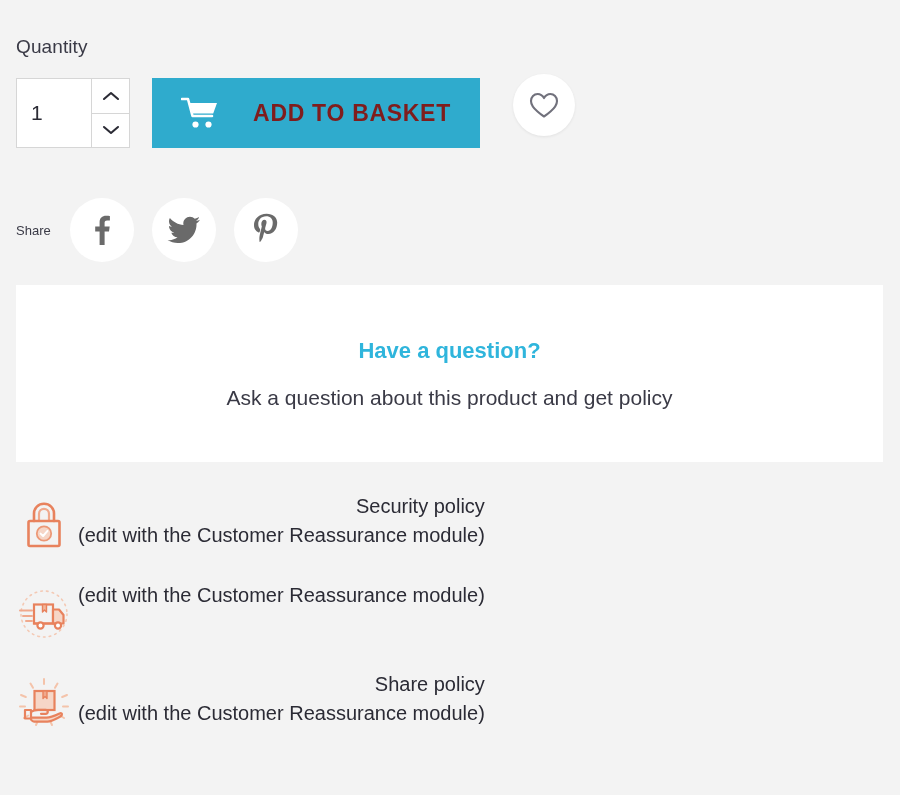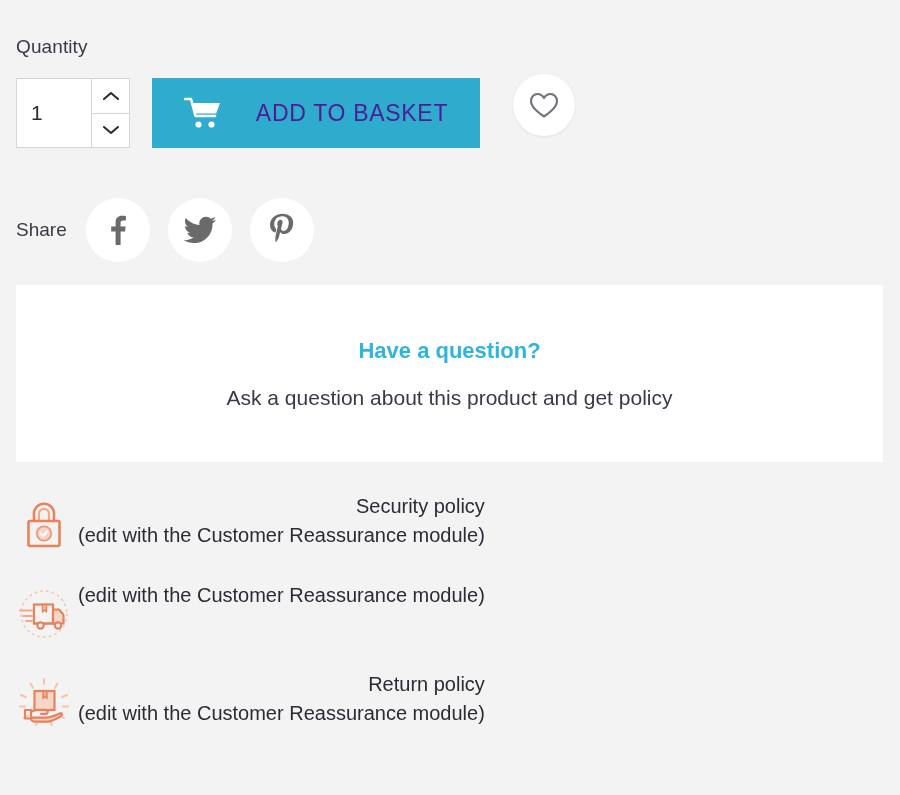--- a/index.html
+++ b/index.html
@@ -81,23 +81,23 @@
     border: none;
     display: flex;
     align-items: center;
     justify-content: center;
     cursor: pointer;
     padding: 0;
     font-family: "Liberation Sans", sans-serif;
   }
   .add-basket-btn .cart-ico { margin-right: 22px; display: block; }
   .add-basket-label {
-    color: #4c1d95;
+    color: #7f1d1d;
     font-size: 23px;
-    font-weight: normal;
+    font-weight: bold;
     letter-spacing: 0.7px;
     margin-left: 12px;
   }
 
   .wishlist-btn {
     margin-left: 33px;
     margin-top: -4px;
     width: 62px;
     height: 62px;
     border-radius: 50%;
@@ -113,21 +113,21 @@
 
   
   .share-row {
     position: absolute;
     left: 16px;
     top: 198px;
     display: flex;
     align-items: center;
   }
   .share-label {
-    font-size: 19px;
+    font-size: 13px;
     color: #3a3a46;
     margin-right: 19px;
   }
   .social-btn {
     width: 64px;
     height: 64px;
     border-radius: 50%;
     background: #ffffff;
     border: none;
     display: flex;
@@ -348,19 +348,19 @@
           <rect x="18.5" y="16" width="20" height="19" fill="#f6d6c7" stroke="#e8825d" stroke-width="2.2"></rect>
           <path d="M27 16 H31 V23.5 L29 21.6 L27 23.5 Z" fill="#f0a98d" stroke="#e8825d" stroke-width="1.4" stroke-linejoin="round"></path>
           <path d="M9 35 H15 V43.5 H9 Z" fill="none" stroke="#e8825d" stroke-width="2.2" stroke-linejoin="round"></path>
           <path d="M15 37 C17.5 35 20 34.8 22.2 34.8 H29.5 C31 34.8 31.8 35.6 31.8 36.8
                    C31.8 38.0 31 38.8 29.5 38.8 H25" fill="none" stroke="#e8825d" stroke-width="2.2" stroke-linecap="round" stroke-linejoin="round"></path>
           <path d="M15 42.6 H30.5 C33 42.6 41 39.6 43.6 38.4 C45.2 37.7 46.4 38.6 45.8 40
                    C45.2 41.4 36 46.6 31.5 46.6 H18 C16.8 46.6 15.8 45.6 15 44.6 Z" fill="#f6d6c7" stroke="#e8825d" stroke-width="2.2" stroke-linejoin="round"></path>
         </svg>
       </div>
       <div class="policy-text">
-        <div class="policy-title">Return policy</div>
+        <div class="policy-title">Share policy</div>
         <div class="policy-desc">(edit with the Customer Reassurance module)</div>
       </div>
     </div>
 
   </div>
 </div>
 
 </body></html>

